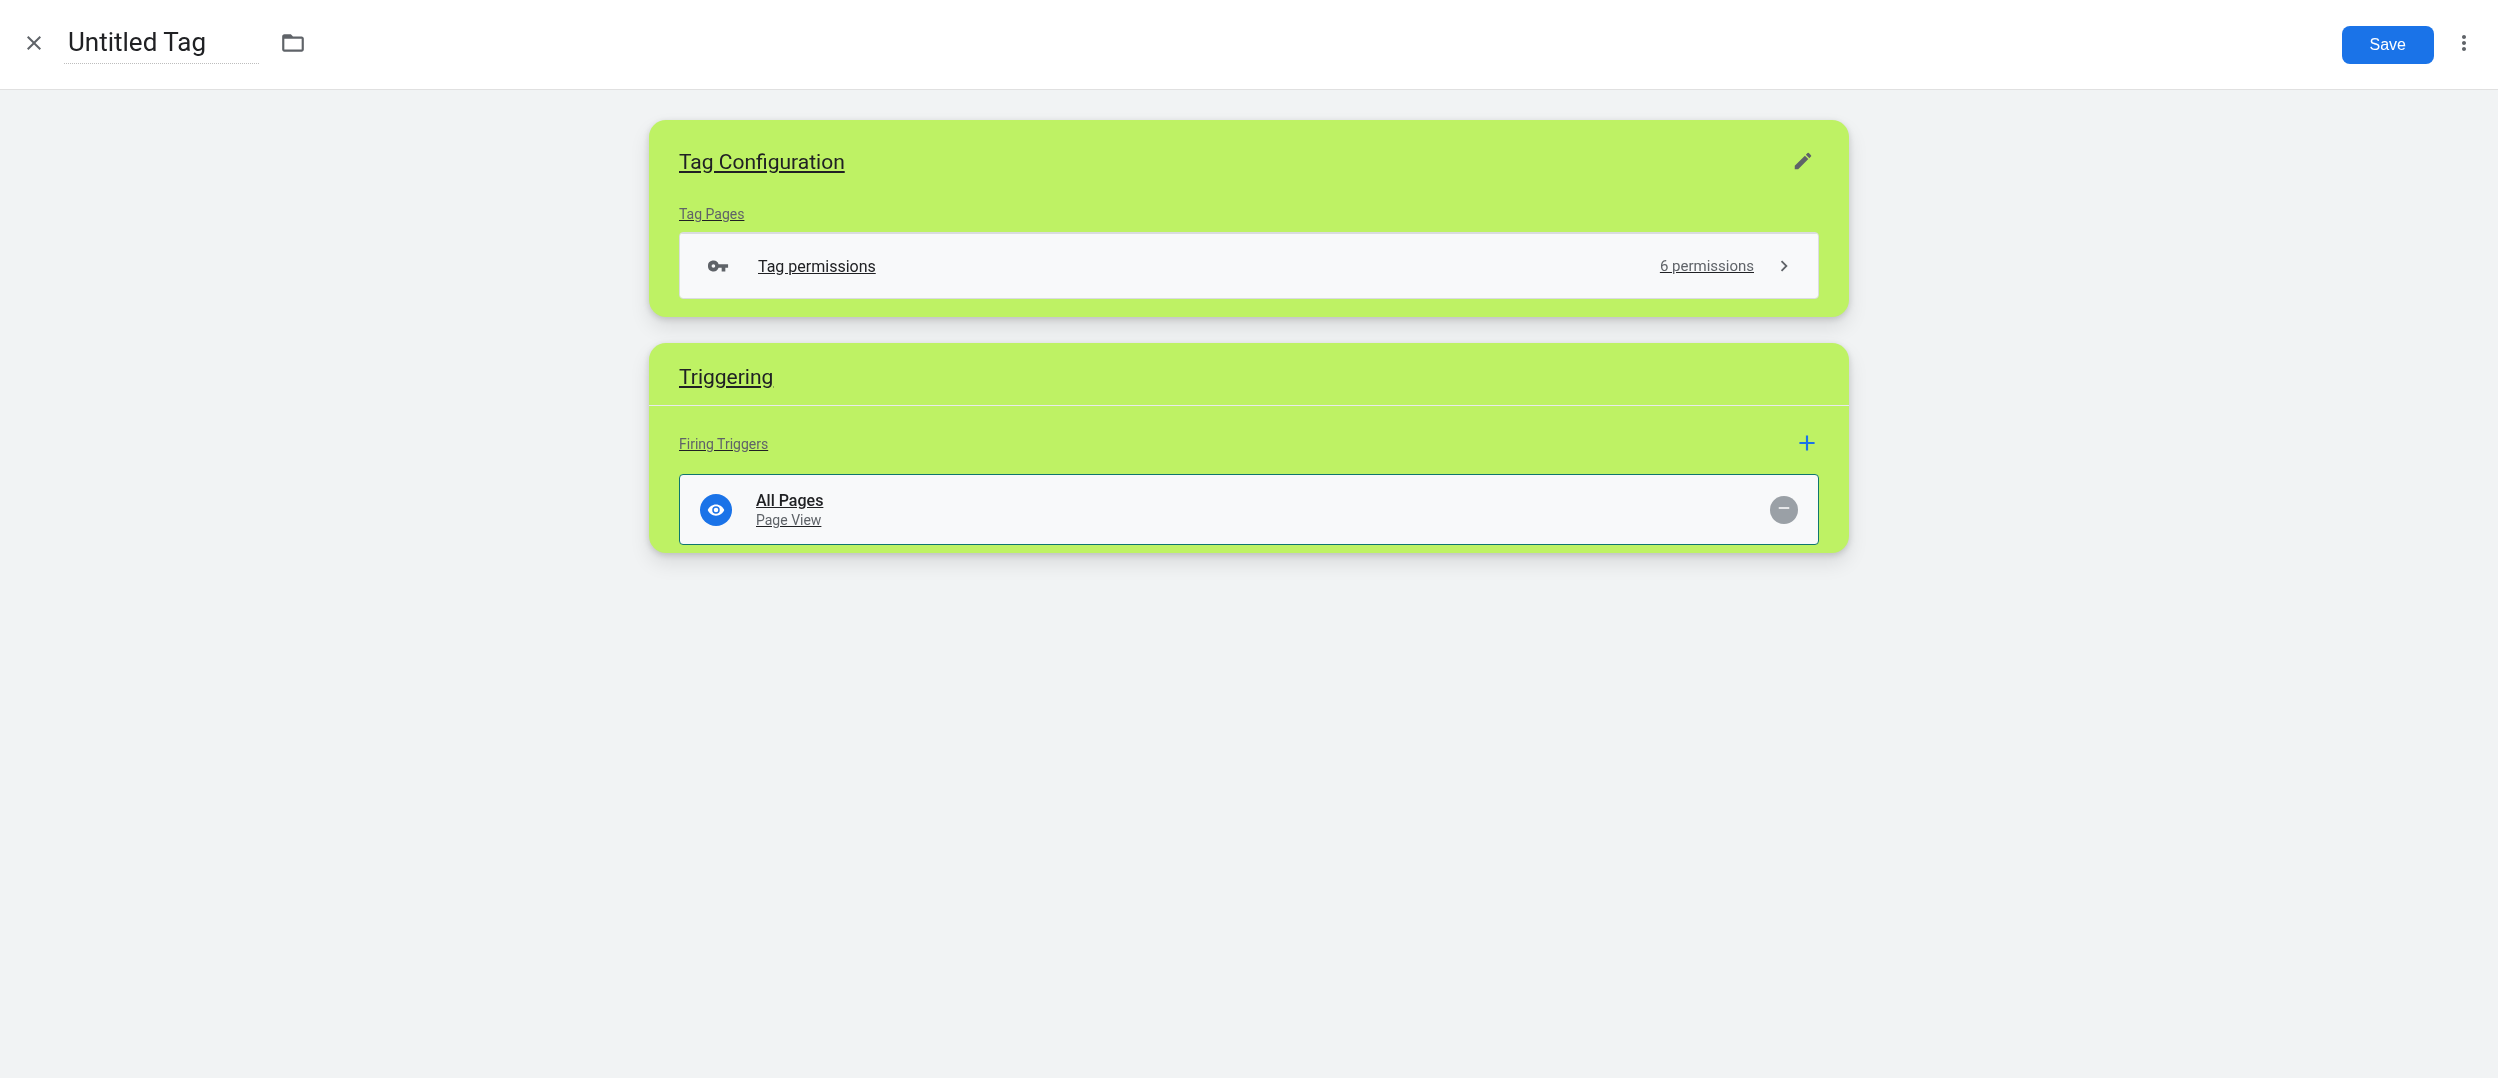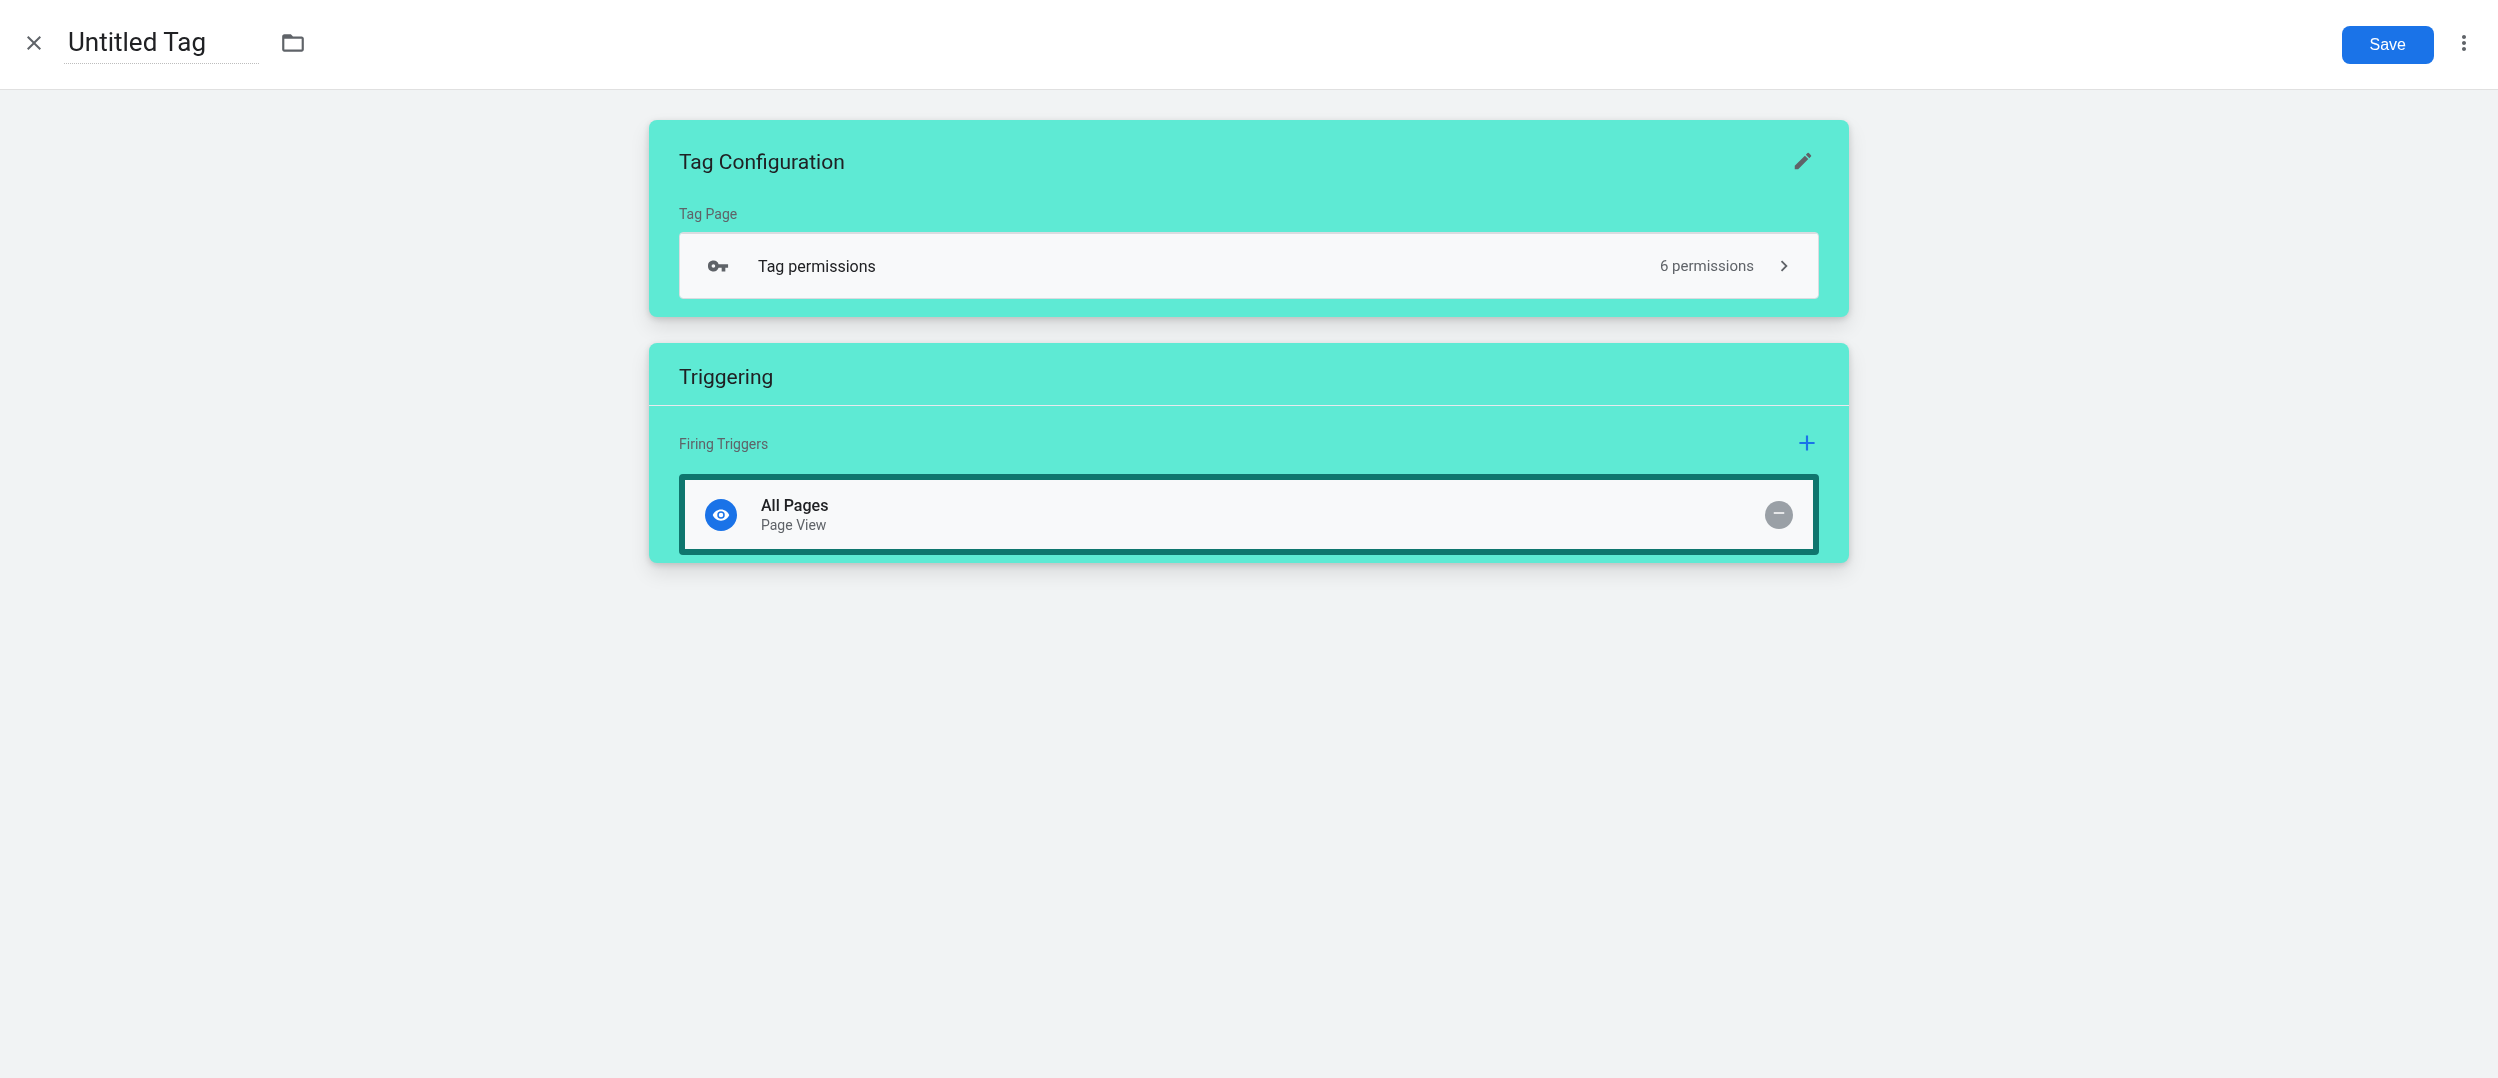--- a/index.html
+++ b/index.html
@@ -63,24 +63,25 @@
   }
   .workspace {
     background: #f1f3f4;
     min-height: calc(100vh - 74px);
     padding: 30px 0 60px 0;
   }
   .card {
     width: 73.3%;
     max-width: 1200px;
     margin: 0 auto 26px auto;
-    background: #5eead4;
-    border-radius: 8px;
+    background: #bef264;
+    border-radius: 17px;
     box-shadow: 0 2px 6px rgba(0,0,0,0.15), 0 10px 20px rgba(0,0,0,0.10);
     overflow: hidden;
+    text-decoration: underline;
   }
   .card-header {
     display: flex;
     align-items: center;
     padding: 22px 26px 0 30px;
   }
   .card-title {
     font-size: 21px;
     color: #202124;
     flex: 1;
@@ -167,21 +168,21 @@
     color: #1a73e8;
     width: 36px; height: 36px;
     display:flex; align-items:center; justify-content:center;
     cursor:pointer;
     border-radius:50%;
   }
   .add-btn svg { width: 26px; height: 26px; fill: currentColor; }
 
   .trigger-box {
     margin: 0 30px 8px 30px;
-    border: 6px solid #0f766e;
+    border: 1px solid #0f766e;
     border-radius: 4px;
     background: #f8f9fa;
   }
   .trigger-row {
     display: flex;
     align-items: center;
     padding: 16px 20px;
     cursor: pointer;
   }
   .remove-btn {
@@ -241,21 +242,21 @@
     <div class="card-header">
       <div class="card-title">Tag Configuration</div>
       <div class="edit-icon">
         <span>
           <svg viewBox="0 0 24 24">
               <path d="M3 17.25V21h3.75L17.81 9.94l-3.75-3.75L3 17.25zM20.71 7.04a1 1 0 0 0 0-1.41l-2.34-2.34a1 1 0 0 0-1.41 0l-1.83 1.83 3.75 3.75 1.83-1.83z"></path>
             </svg>
         </span>
       </div>
     </div>
-    <div class="section-label">Tag Page</div>
+    <div class="section-label">Tag Pages</div>
     <div class="tag-type-box">
       <div class="tag-type-row permissions">
         <div class="key-icon-wrap">
           <svg viewBox="0 0 24 24">
               <path d="M12.65 10A5.99 5.99 0 0 0 1 12a6 6 0 0 0 11.65 2H16v4h4v-4h3v-4H12.65zM7 14a2 2 0 1 1 0-4 2 2 0 0 1 0 4z"></path>
             </svg>
         </div>
         <div class="row-text">
           <div class="row-title-only">Tag permissions</div>
         </div>

